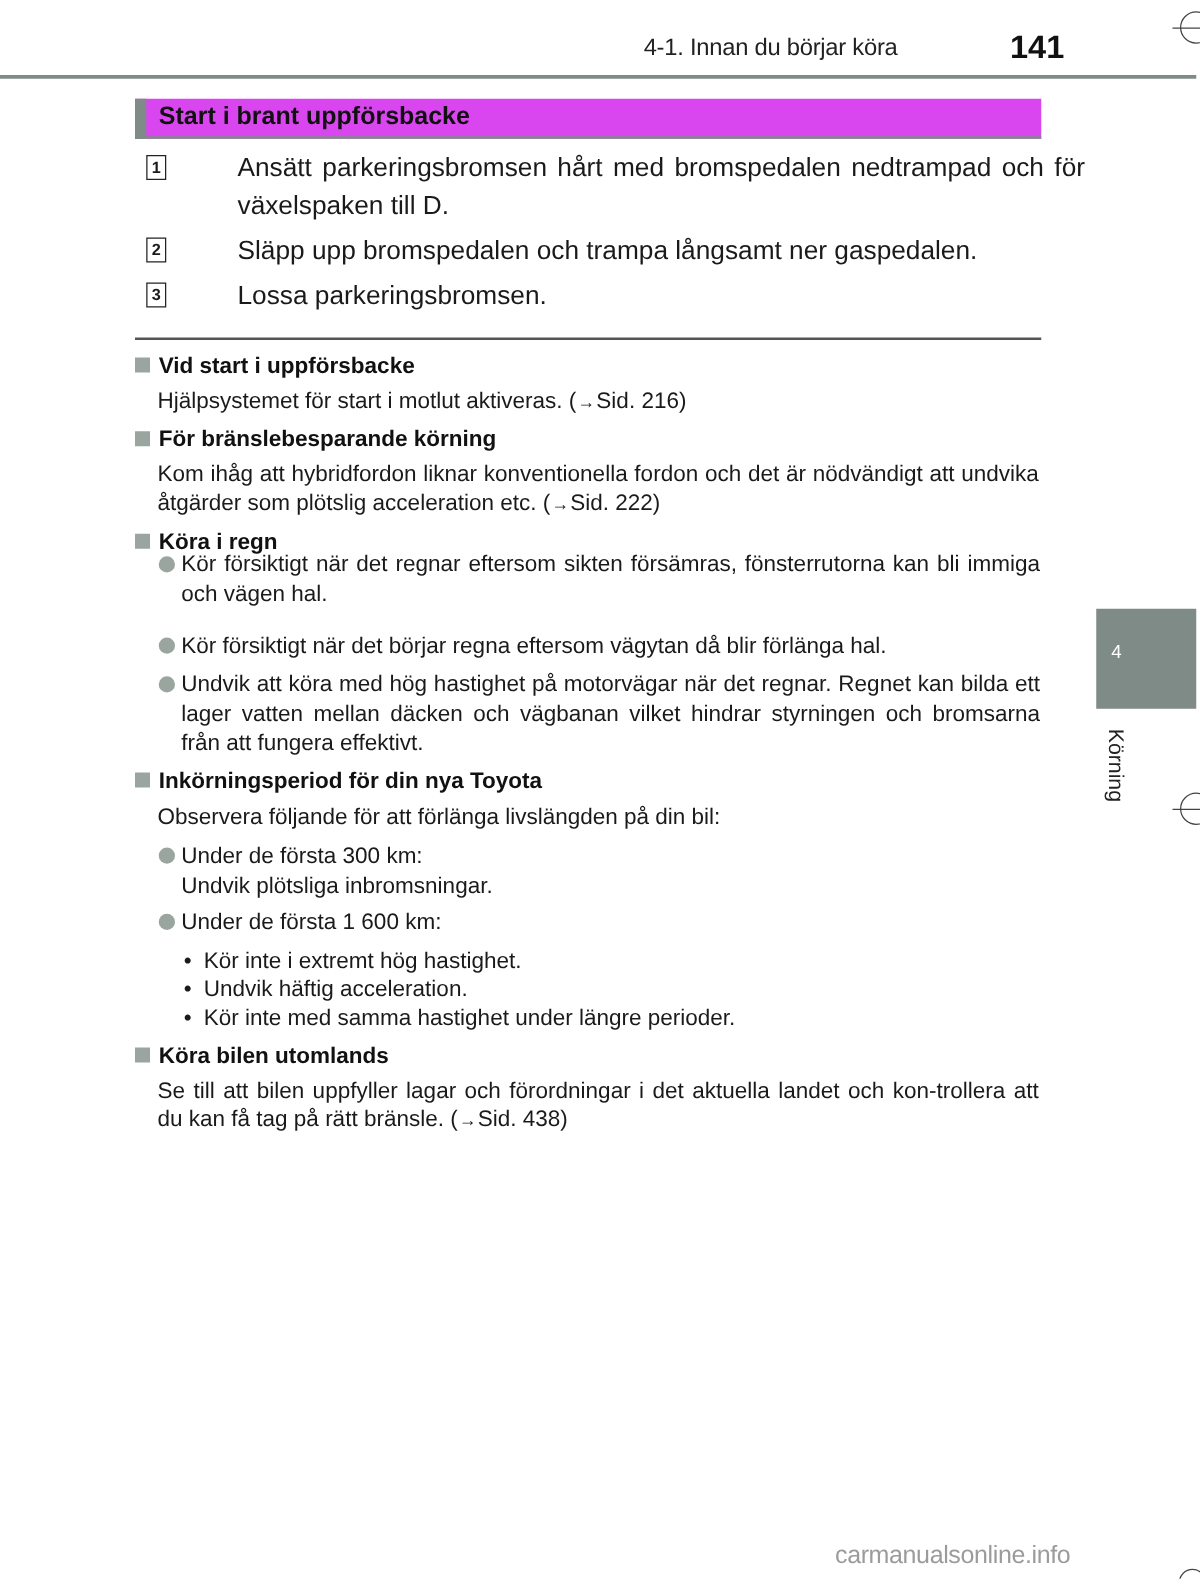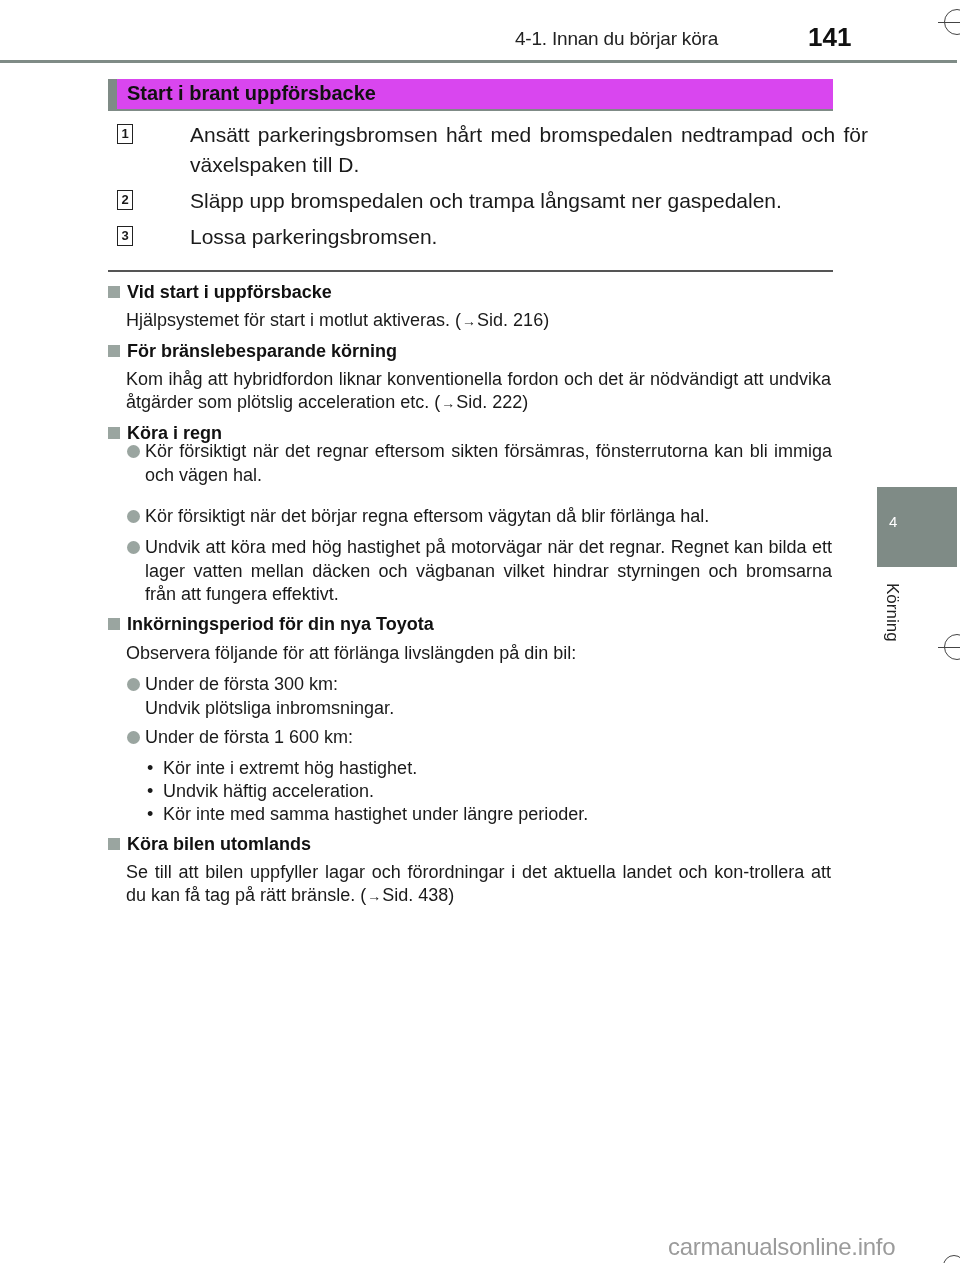--- a/index.html
+++ b/index.html
@@ -48,21 +48,21 @@
 
   .arrow { font-size:14px; display:inline-block; margin:0 1px; }
 
   
   .side-tab { left:877px; top:487px; width:80px; height:80px; background:#7f8b86; }
   .side-tab .n { position:absolute; left:12px; top:26px; font-size:15px; color:#fff; }
   .side-label { left:870px; top:583px; width:40px; height:70px; }
   .side-label span { position:absolute; left:0; top:0; transform-origin:0 0; transform:translate(32px,0) rotate(90deg);
                      font-size:17px; color:#222; white-space:nowrap; }
 
-  .watermark { left:668px; top:1233px; font-size:24px; color:#9b9b9b; letter-spacing:-0.3px; }
+  .watermark { left:668px; top:1233px; font-size:20px; color:#9b9b9b; letter-spacing:-0.3px; }
 </style>
 </head>
 <body>
 
 <div class="abs running-head">4-1. Innan du börjar köra</div>
 <div class="abs page-number">141</div>
 <div class="abs top-rule"></div>
 
 <div class="abs reg" style="left:938px;top:9px;">
     <div class="ring"></div>

